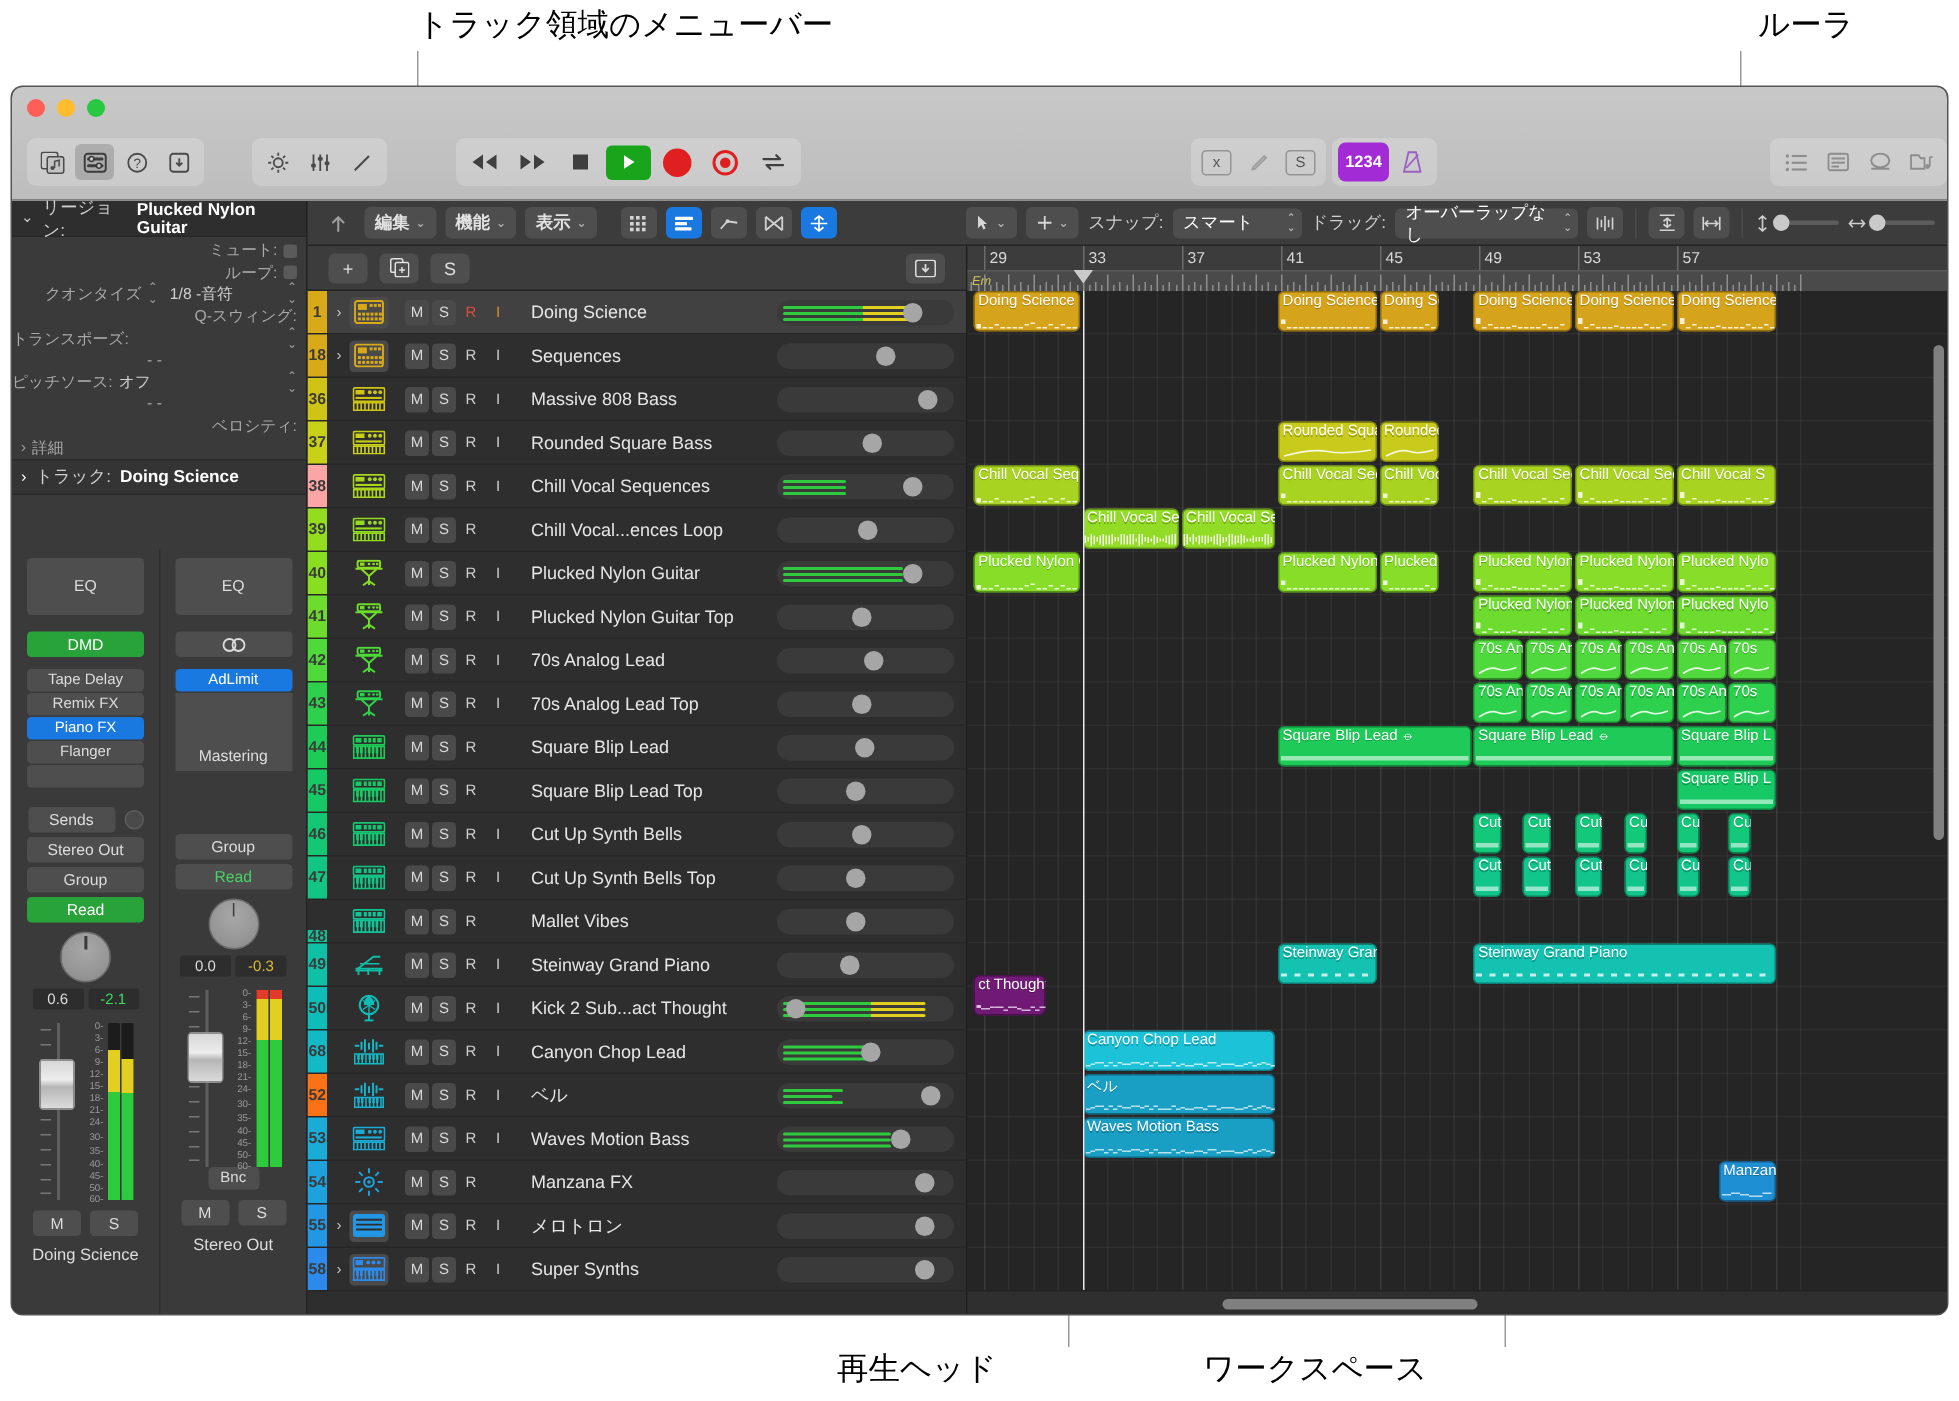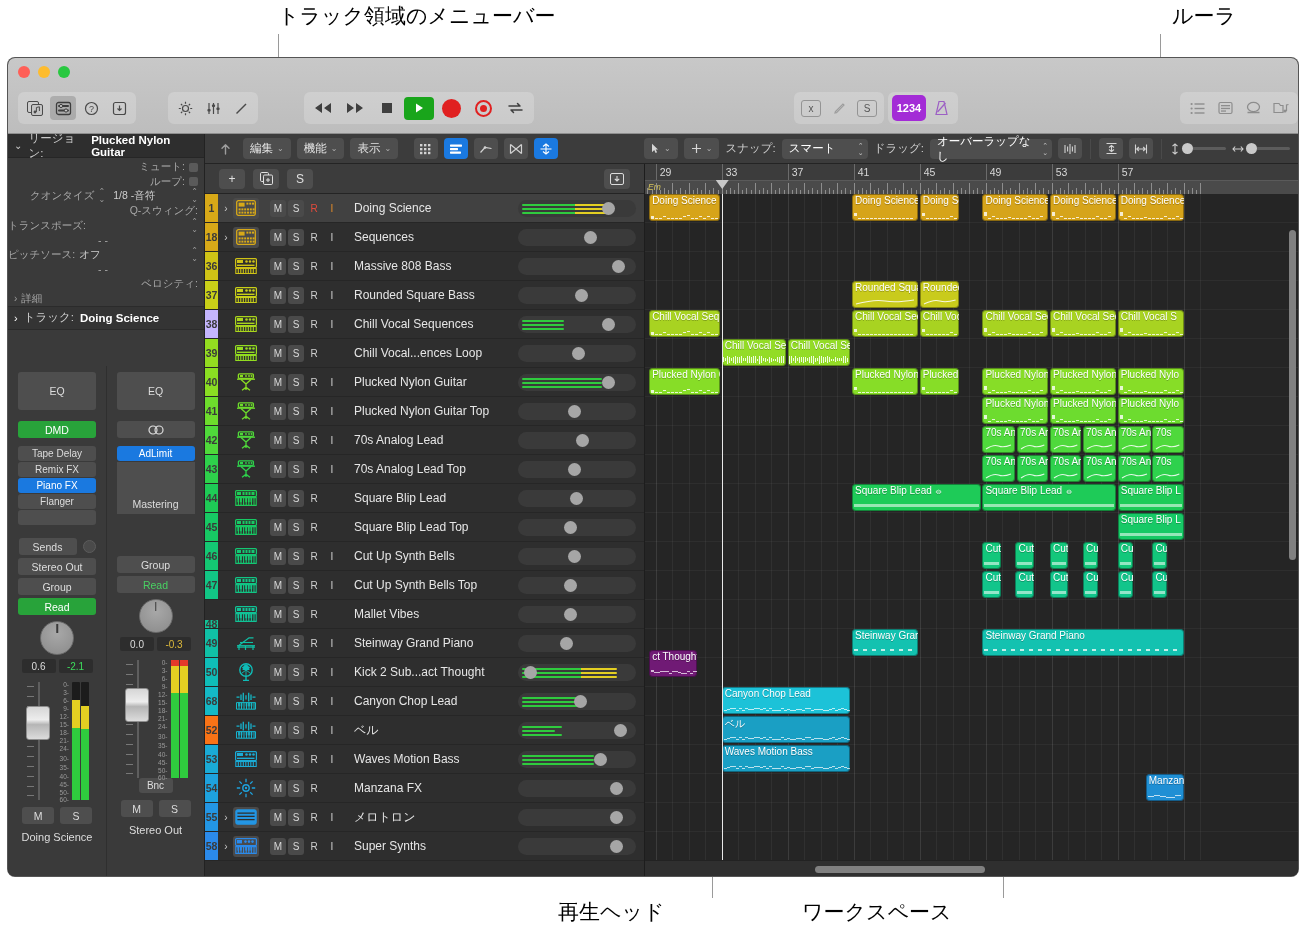--- a/index.html
+++ b/index.html
@@ -199,21 +199,21 @@
   .strip-name { text-align:center; font-size:11px; color:#ddd; margin-top:7px; }
 
   
   .main { flex: 1; display:flex; flex-direction:column; background:#2a2a2a; min-width:0; }
   .menubar {
     height: 30px; background:#3c3c3c; display:flex; align-items:center; gap:6px;
     padding: 0 8px; border-bottom:1px solid #242424;
   }
   .mb-btn {
     height: 21px; padding: 0 7px; border-radius:4px; background:#4e4e4e;
-    color:#e2e2e2; font-size:11.5px; display:flex; align-items:center; gap:4px;
+    color:#e2e2e2; font-size:11.5px; display:flex; align-items:center; gap:4px;font-weight:bold;
   }
   .mb-btn .cv { font-size:8px; color:#b0b0b0; }
   .mb-icon { width:24px; height:21px; border-radius:4px; background:#4e4e4e;
              display:flex;align-items:center;justify-content:center;color:#d2d2d2; }
   .mb-icon.act { background:#1a79e0; color:#fff; }
   .mb-icon.plain { background:transparent; }
   .mb-sep { width:1px; height:20px; background:#4a4a4a; margin: 0 2px; }
   .mb-label { color:#cfcfcf; font-size:11.5px; }
   .mb-pop { height:20px; padding:0 16px 0 7px; border-radius:4px; background:#4e4e4e;
             color:#fff; font-size:11.5px; display:flex; align-items:center; position:relative; }
@@ -1004,21 +1004,21 @@
                   <div class="bt">S</div>
                   <div class="bt flat">R</div>
                   <div class="bt flat">I</div>
                 </div>
                 <div class="tname">Rounded Square Bass</div>
                 <div class="tvol">
                   <div class="hand" style="left: 57px;"></div>
                 </div>
               </div>
               <div class="trow">
-                <div class="tnum" style="background: #c4b5fd;">38</div>
+                <div class="tnum" style="background: #fca5a5;">38</div>
                 <div class="ticon-wrap">
                   <div class="tdisc"></div>
                   <div class="tinst">
                     <svg width="22" height="16" viewBox="0 0 22 16">
                       <rect x="0.6" y="0.6" width="20.8" height="9" rx="1" fill="none" stroke="#aad61c" stroke-width="1.2"></rect>
                       <g fill="#aad61c">
                         <rect x="2" y="2" width="6" height="3"></rect>
                         <circle cx="11.5" cy="3.5" r="1.3"></circle>
                         <circle cx="15" cy="3.5" r="1.3"></circle>
                         <circle cx="18.5" cy="3.5" r="1.3"></circle>

